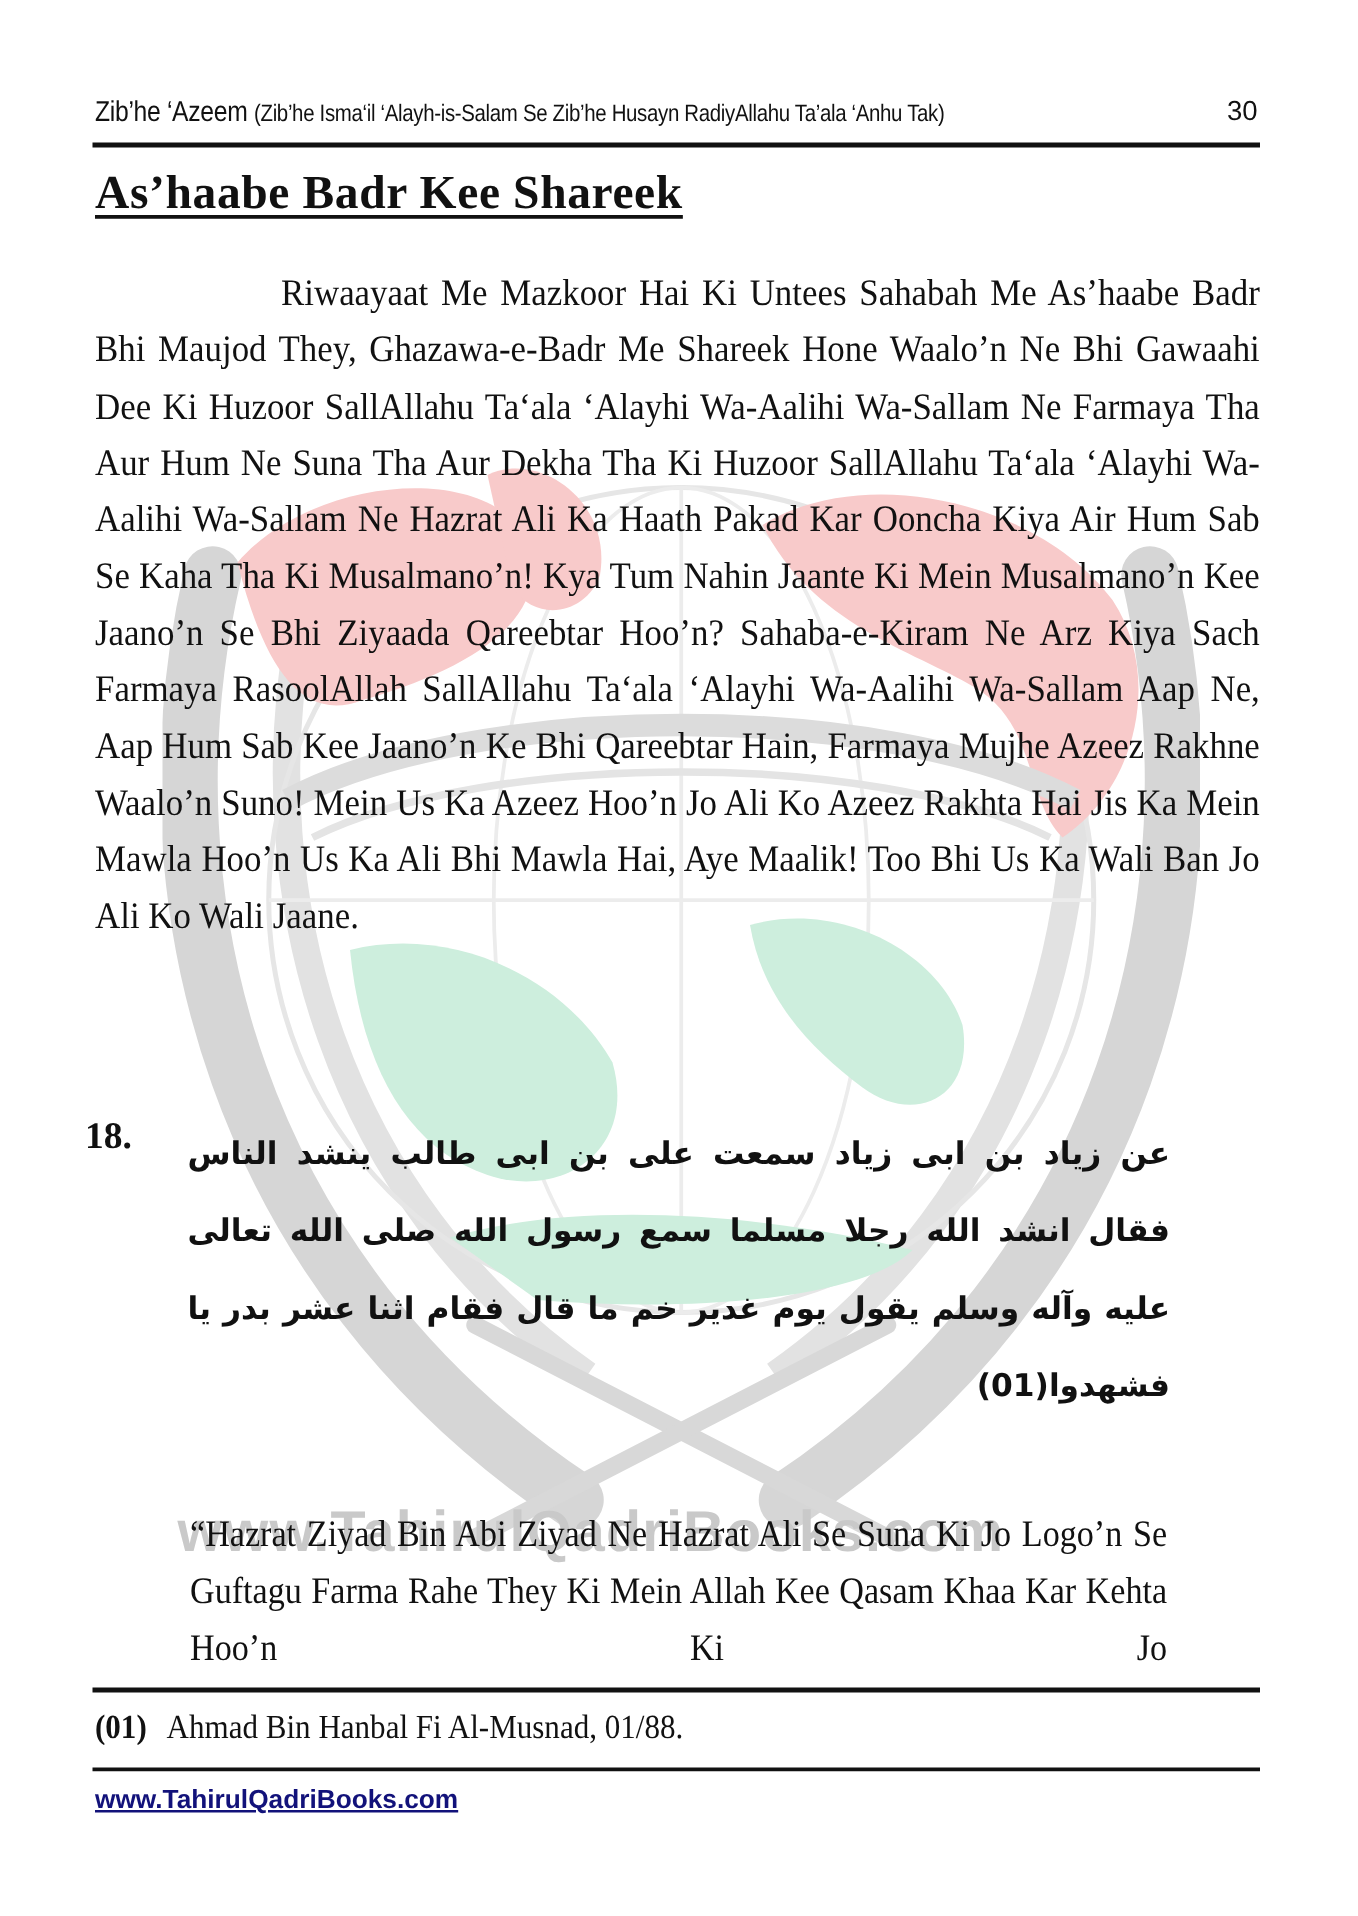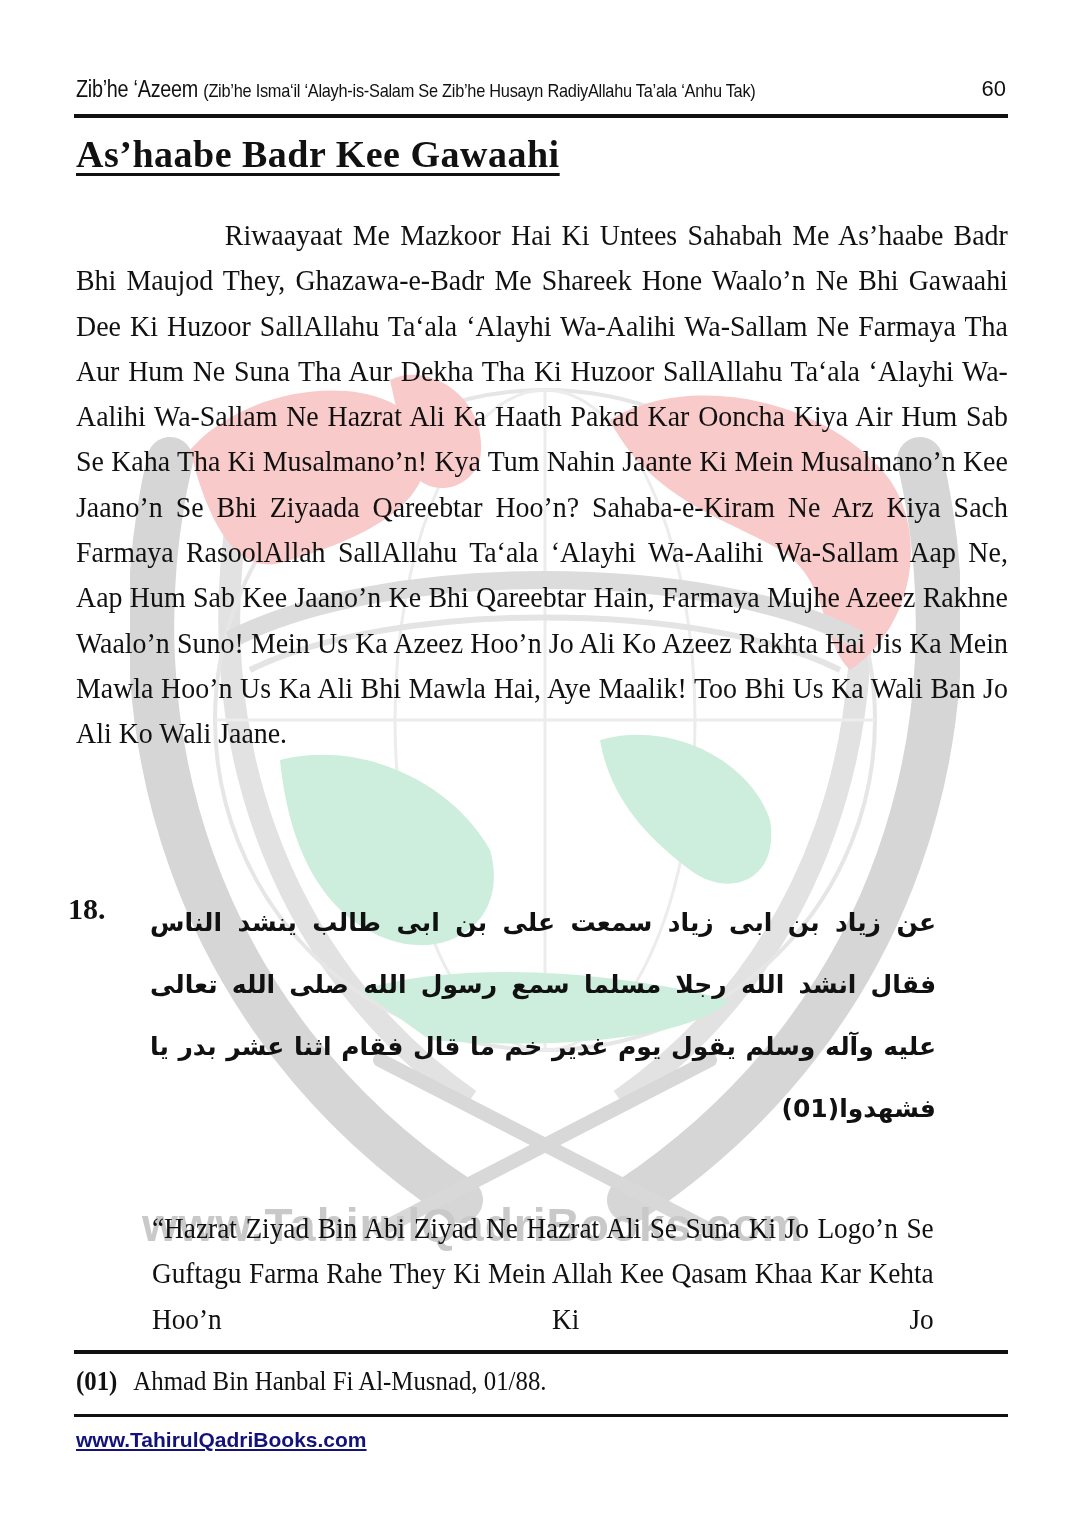--- a/index.html
+++ b/index.html
@@ -66,25 +66,25 @@
 
 <div class="wm-text">www.TahirulQadriBooks.com</div>
 
 <div class="layer">
 
   <div class="running-header">
     <span class="rh-main">
       <span>Zib’he ‘Azeem</span>
       <span class="rh-sub">(Zib’he Isma‘il ‘Alayh-is-Salam Se Zib’he Husayn RadiyAllahu Ta’ala ‘Anhu Tak)</span>
     </span>
-    <span class="rh-page">60</span>
+    <span class="rh-page">30</span>
   </div>
   <div class="rule-top"></div>
 
-  <div class="section-title">As’haabe Badr Kee Gawaahi</div>
+  <div class="section-title">As’haabe Badr Kee Shareek</div>
 
   <div class="para"><span class="indent"></span><span>Riwaayaat Me Mazkoor Hai Ki Untees Sahabah Me As’haabe Badr Bhi Maujod They, Ghazawa-e-Badr Me Shareek Hone Waalo’n Ne Bhi Gawaahi Dee Ki Huzoor SallAllahu Ta‘ala ‘Alayhi Wa-Aalihi Wa-Sallam Ne Farmaya Tha Aur Hum Ne Suna Tha Aur Dekha Tha Ki Huzoor SallAllahu Ta‘ala ‘Alayhi Wa-Aalihi Wa-Sallam Ne Hazrat Ali Ka Haath Pakad Kar Ooncha Kiya Air Hum Sab Se Kaha Tha Ki Musalmano’n! Kya Tum Nahin Jaante Ki Mein Musalmano’n Kee Jaano’n Se Bhi Ziyaada Qareebtar Hoo’n? Sahaba-e-Kiram Ne Arz Kiya Sach Farmaya RasoolAllah SallAllahu Ta‘ala ‘Alayhi Wa-Aalihi Wa-Sallam Aap Ne, Aap Hum Sab Kee Jaano’n Ke Bhi Qareebtar Hain, Farmaya Mujhe Azeez Rakhne Waalo’n Suno! Mein Us Ka Azeez Hoo’n Jo Ali Ko Azeez Rakhta Hai Jis Ka Mein Mawla Hoo’n Us Ka Ali Bhi Mawla Hai, Aye Maalik! Too Bhi Us Ka Wali Ban Jo Ali Ko Wali Jaane.</span></div>
 
   <div class="hadith-num">18.</div>
 
   <div class="arabic" lang="ar"><span>عن زياد بن ابى زياد سمعت على بن ابى طالب ينشد الناس فقال انشد الله رجلا مسلما سمع رسول الله صلى الله تعالى عليه وآله وسلم يقول يوم غدير خم ما قال فقام اثنا عشر بدر يا فشهدوا</span><span>(01)</span></div>
 
   <div class="translation">“Hazrat Ziyad Bin Abi Ziyad Ne Hazrat Ali Se Suna Ki Jo Logo’n Se Guftagu Farma Rahe They Ki Mein Allah Kee Qasam Khaa Kar Kehta Hoo’n Ki Jo</div>
 
   <div class="rule-mid"></div>

